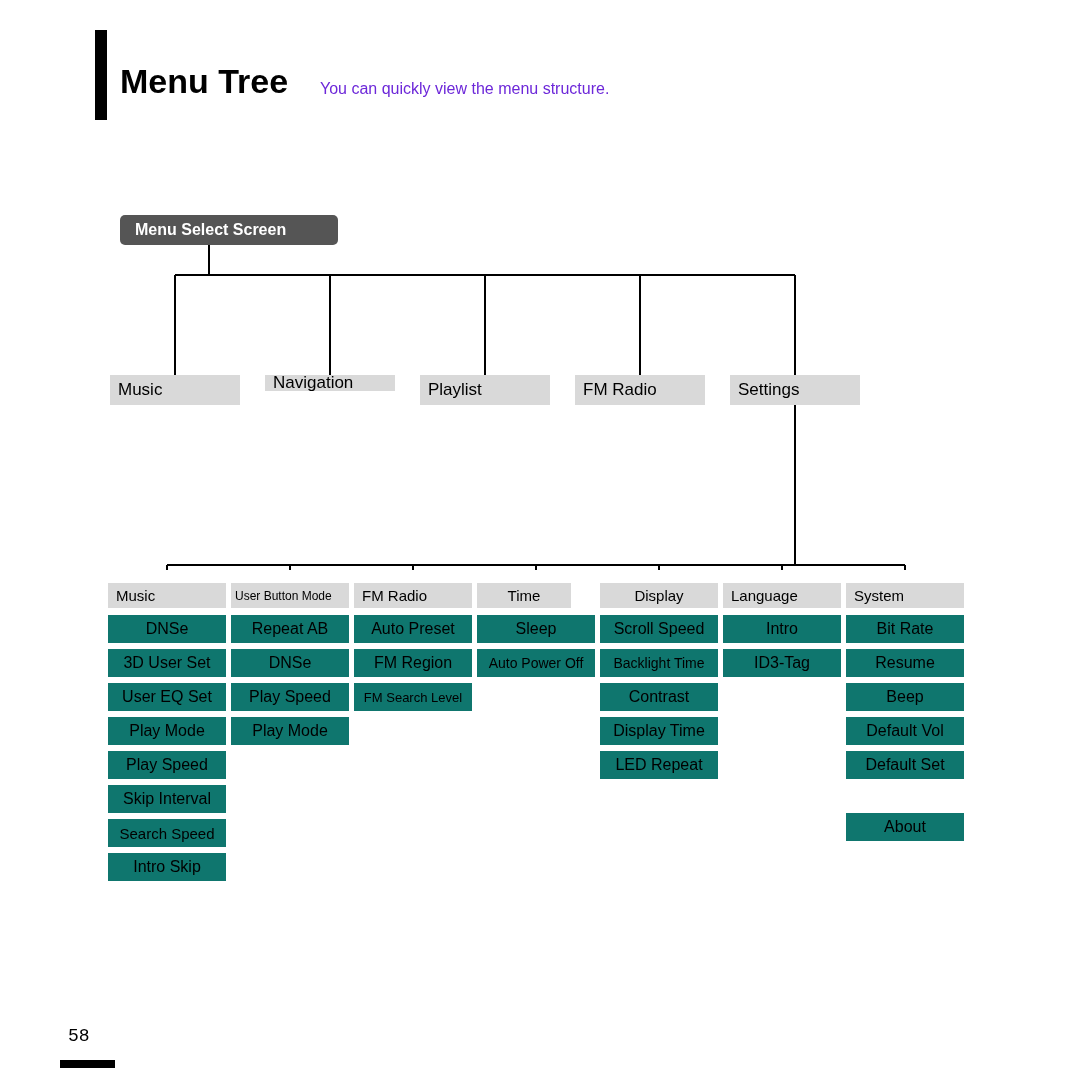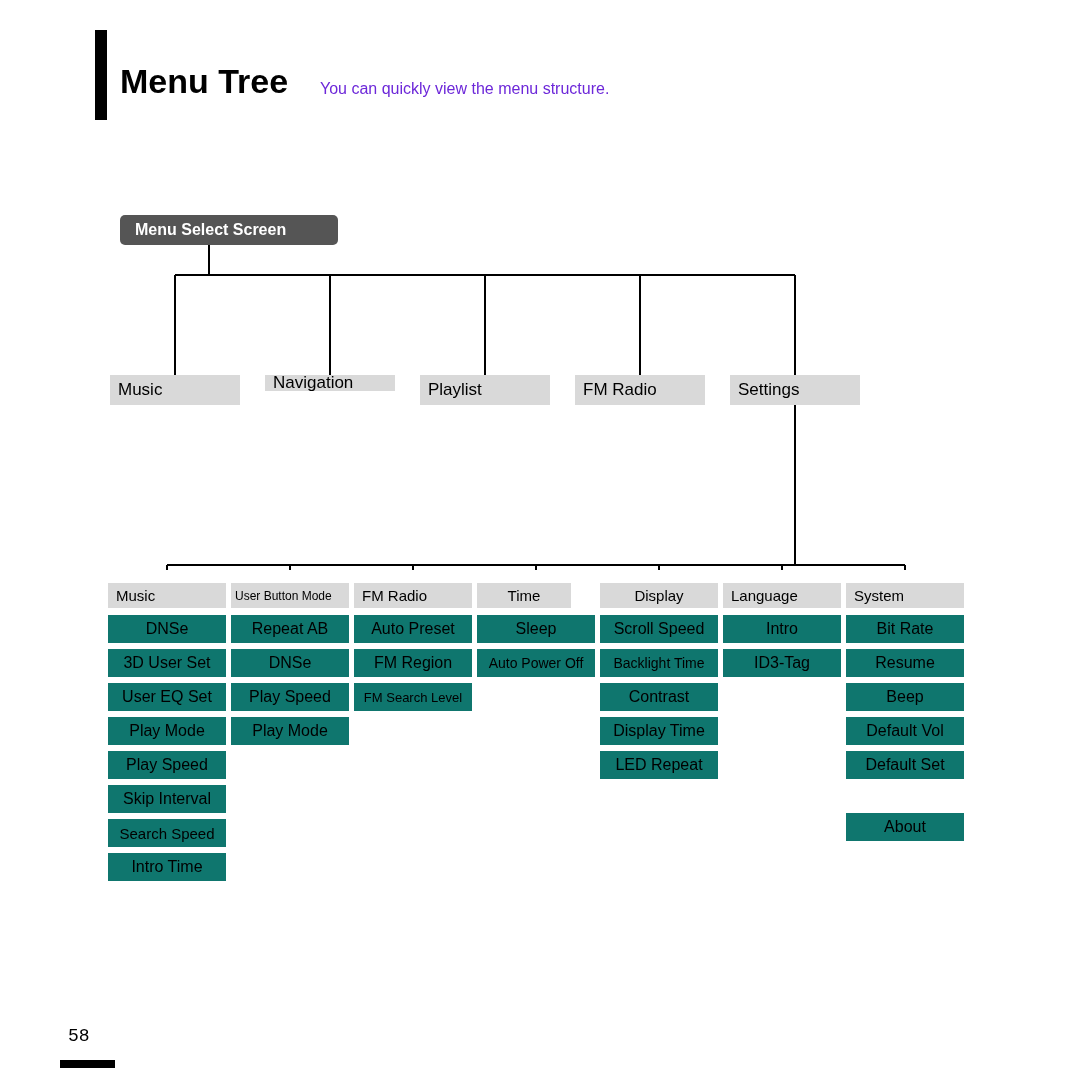--- a/index.html
+++ b/index.html
@@ -41,21 +41,21 @@
 <div class="node small" style="left:723px;top:583px;width:118px;height:25px">Language</div>
 <div class="node small" style="left:846px;top:583px;width:118px;height:25px">System</div>
 
 <div class="leaf" style="left:108px;top:615px">DNSe</div>
 <div class="leaf" style="left:108px;top:649px">3D User Set</div>
 <div class="leaf" style="left:108px;top:683px">User EQ Set</div>
 <div class="leaf" style="left:108px;top:717px">Play Mode</div>
 <div class="leaf" style="left:108px;top:751px">Play Speed</div>
 <div class="leaf" style="left:108px;top:785px">Skip Interval</div>
 <div class="leaf" style="left:108px;top:819px;font-size:15px">Search Speed</div>
-<div class="leaf" style="left:108px;top:853px">Intro Time</div>
+<div class="leaf" style="left:108px;top:853px">Intro Skip</div>
 
 <div class="leaf" style="left:231px;top:615px">Repeat AB</div>
 <div class="leaf" style="left:231px;top:649px">DNSe</div>
 <div class="leaf" style="left:231px;top:683px">Play Speed</div>
 <div class="leaf" style="left:231px;top:717px">Play Mode</div>
 
 <div class="leaf" style="left:354px;top:615px">Auto Preset</div>
 <div class="leaf" style="left:354px;top:649px">FM Region</div>
 <div class="leaf" style="left:354px;top:683px;font-size:13px">FM Search Level</div>
 

